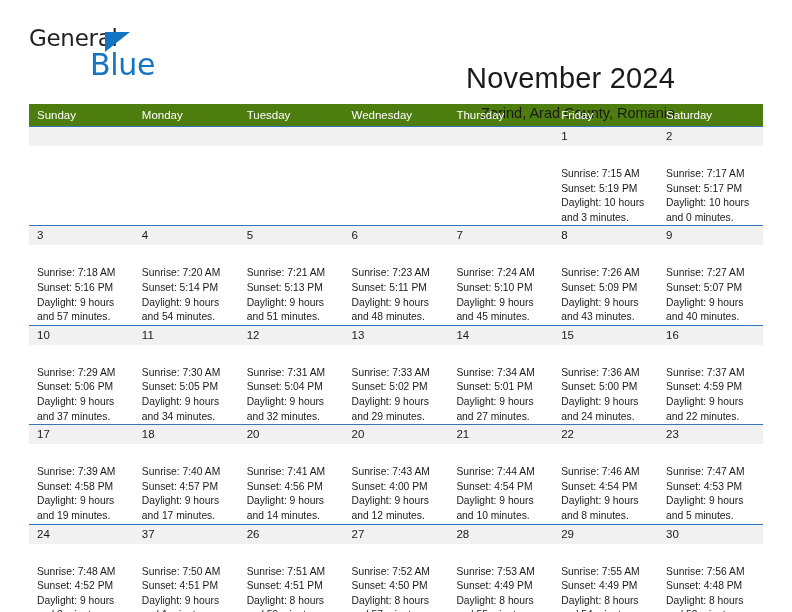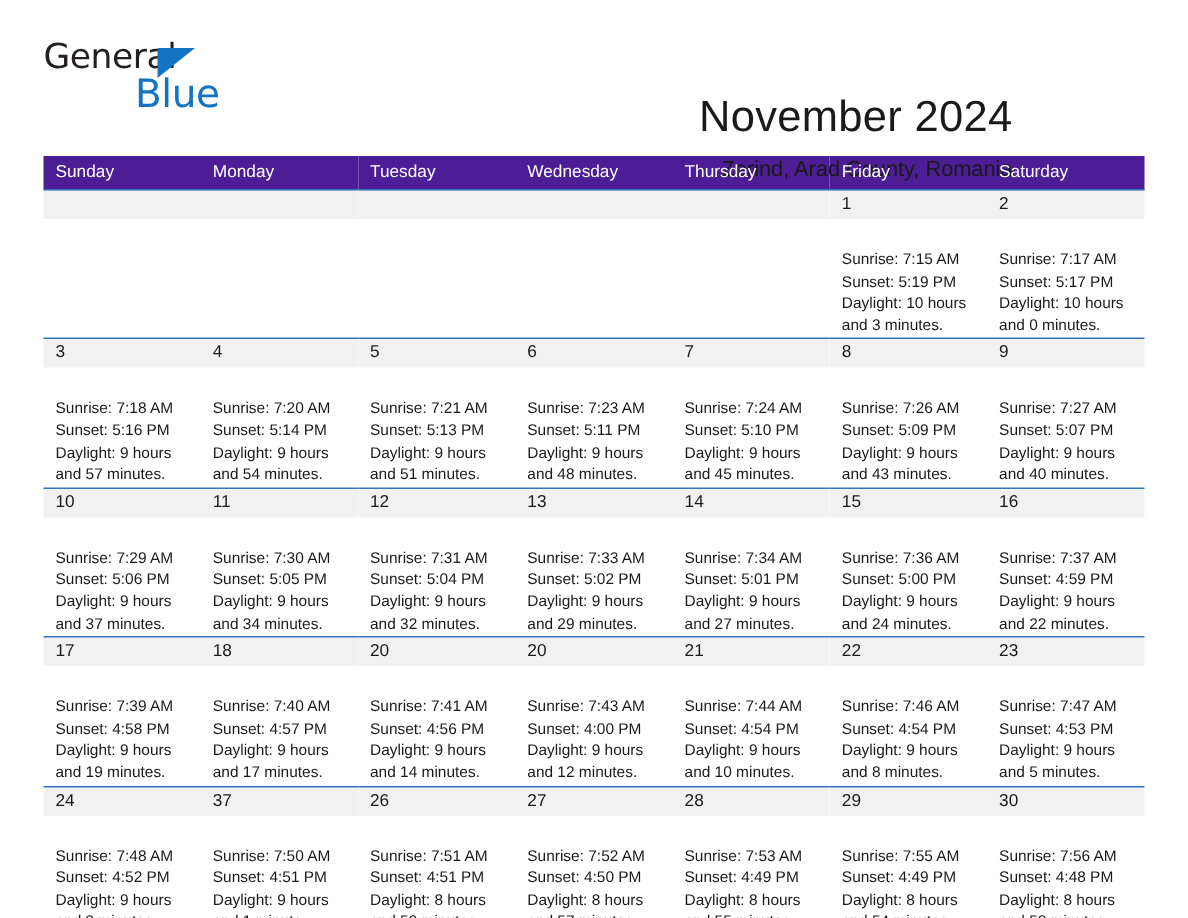--- a/index.html
+++ b/index.html
@@ -46,21 +46,21 @@
     top: 1px;
     font-size: 23px;
     letter-spacing: -0.3px;
     color: #231f20;
     font-family: "DejaVu Sans", sans-serif;
   }
   .logo-blue {
     position: absolute;
     left: 61px;
     top: 24px;
-    font-size: 26px;
+    font-size: 30px;
     letter-spacing: -0.3px;
     color: #1474c4;
     font-family: "DejaVu Sans", sans-serif;
   }
   .logo-triangle {
     position: absolute;
     left: 76px;
     top: 6px;
     width: 0;
     height: 0;
@@ -89,21 +89,21 @@
 
   
   .calendar {
     margin-top: 30px;
     width: 734px;
     border-collapse: collapse;
     table-layout: fixed;
   }
 
   .calendar thead th {
-    background: #4c1d95;
+    background: #4d7c0f;
     color: #ffffff;
     font-size: 11.5px;
     font-weight: normal;
     text-align: left;
     padding: 5px 0 5px 8px;
     height: 19px;
     box-sizing: border-box;
     border: none;
   }
 

